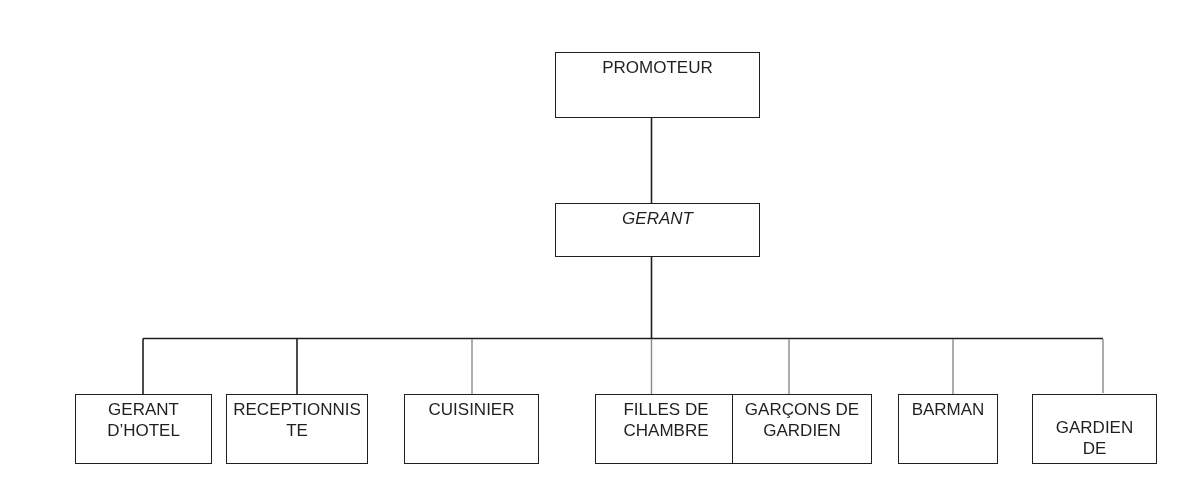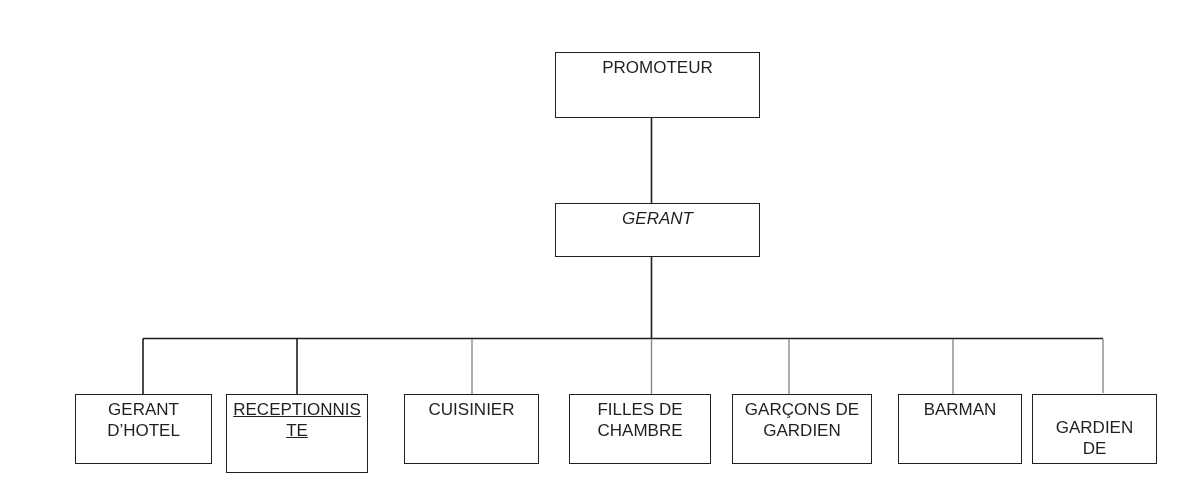--- a/index.html
+++ b/index.html
@@ -40,25 +40,25 @@
   .node-label {
     white-space: pre-line;
     display: block;
   }
   
   .n-promoteur { left: 555px; top:  52px; width: 205px; height: 66px; }
   
   .n-gerant    { left: 555px; top: 203px; width: 205px; height: 54px; font-style: italic; }
   
   .n-maitre    { left:  75px;  top: 394px; width: 137px; height: 70px; }
-  .n-recept    { left: 226px;  top: 394px; width: 142px; height: 79px; text-decoration: underline; }
+  .n-recept    { left: 226px;  top: 394px; width: 142px; height: 70px; }
   .n-cuisinier { left: 404px;  top: 394px; width: 135px; height: 70px; }
-  .n-filles    { left: 569px;  top: 394px; width: 142px; height: 70px; }
+  .n-filles    { left: 595px;  top: 394px; width: 142px; height: 70px; }
   .n-garcons   { left: 732px;  top: 394px; width: 140px; height: 70px; }
-  .n-barman    { left: 898px;  top: 394px; width: 124px; height: 70px; }
+  .n-barman    { left: 898px;  top: 394px; width: 100px; height: 70px; }
   .n-gardien   { left: 1032px; top: 394px; width: 125px; height: 70px; padding-top: 22px; }
 </style>
 </head>
 <body>
 
 <div class="canvas">
 
   <svg class="connectors" viewBox="0 0 1191 500" xmlns="http://www.w3.org/2000/svg">
 
     <line class="c-main" x1="651.5" y1="118" x2="651.5" y2="203"></line>

